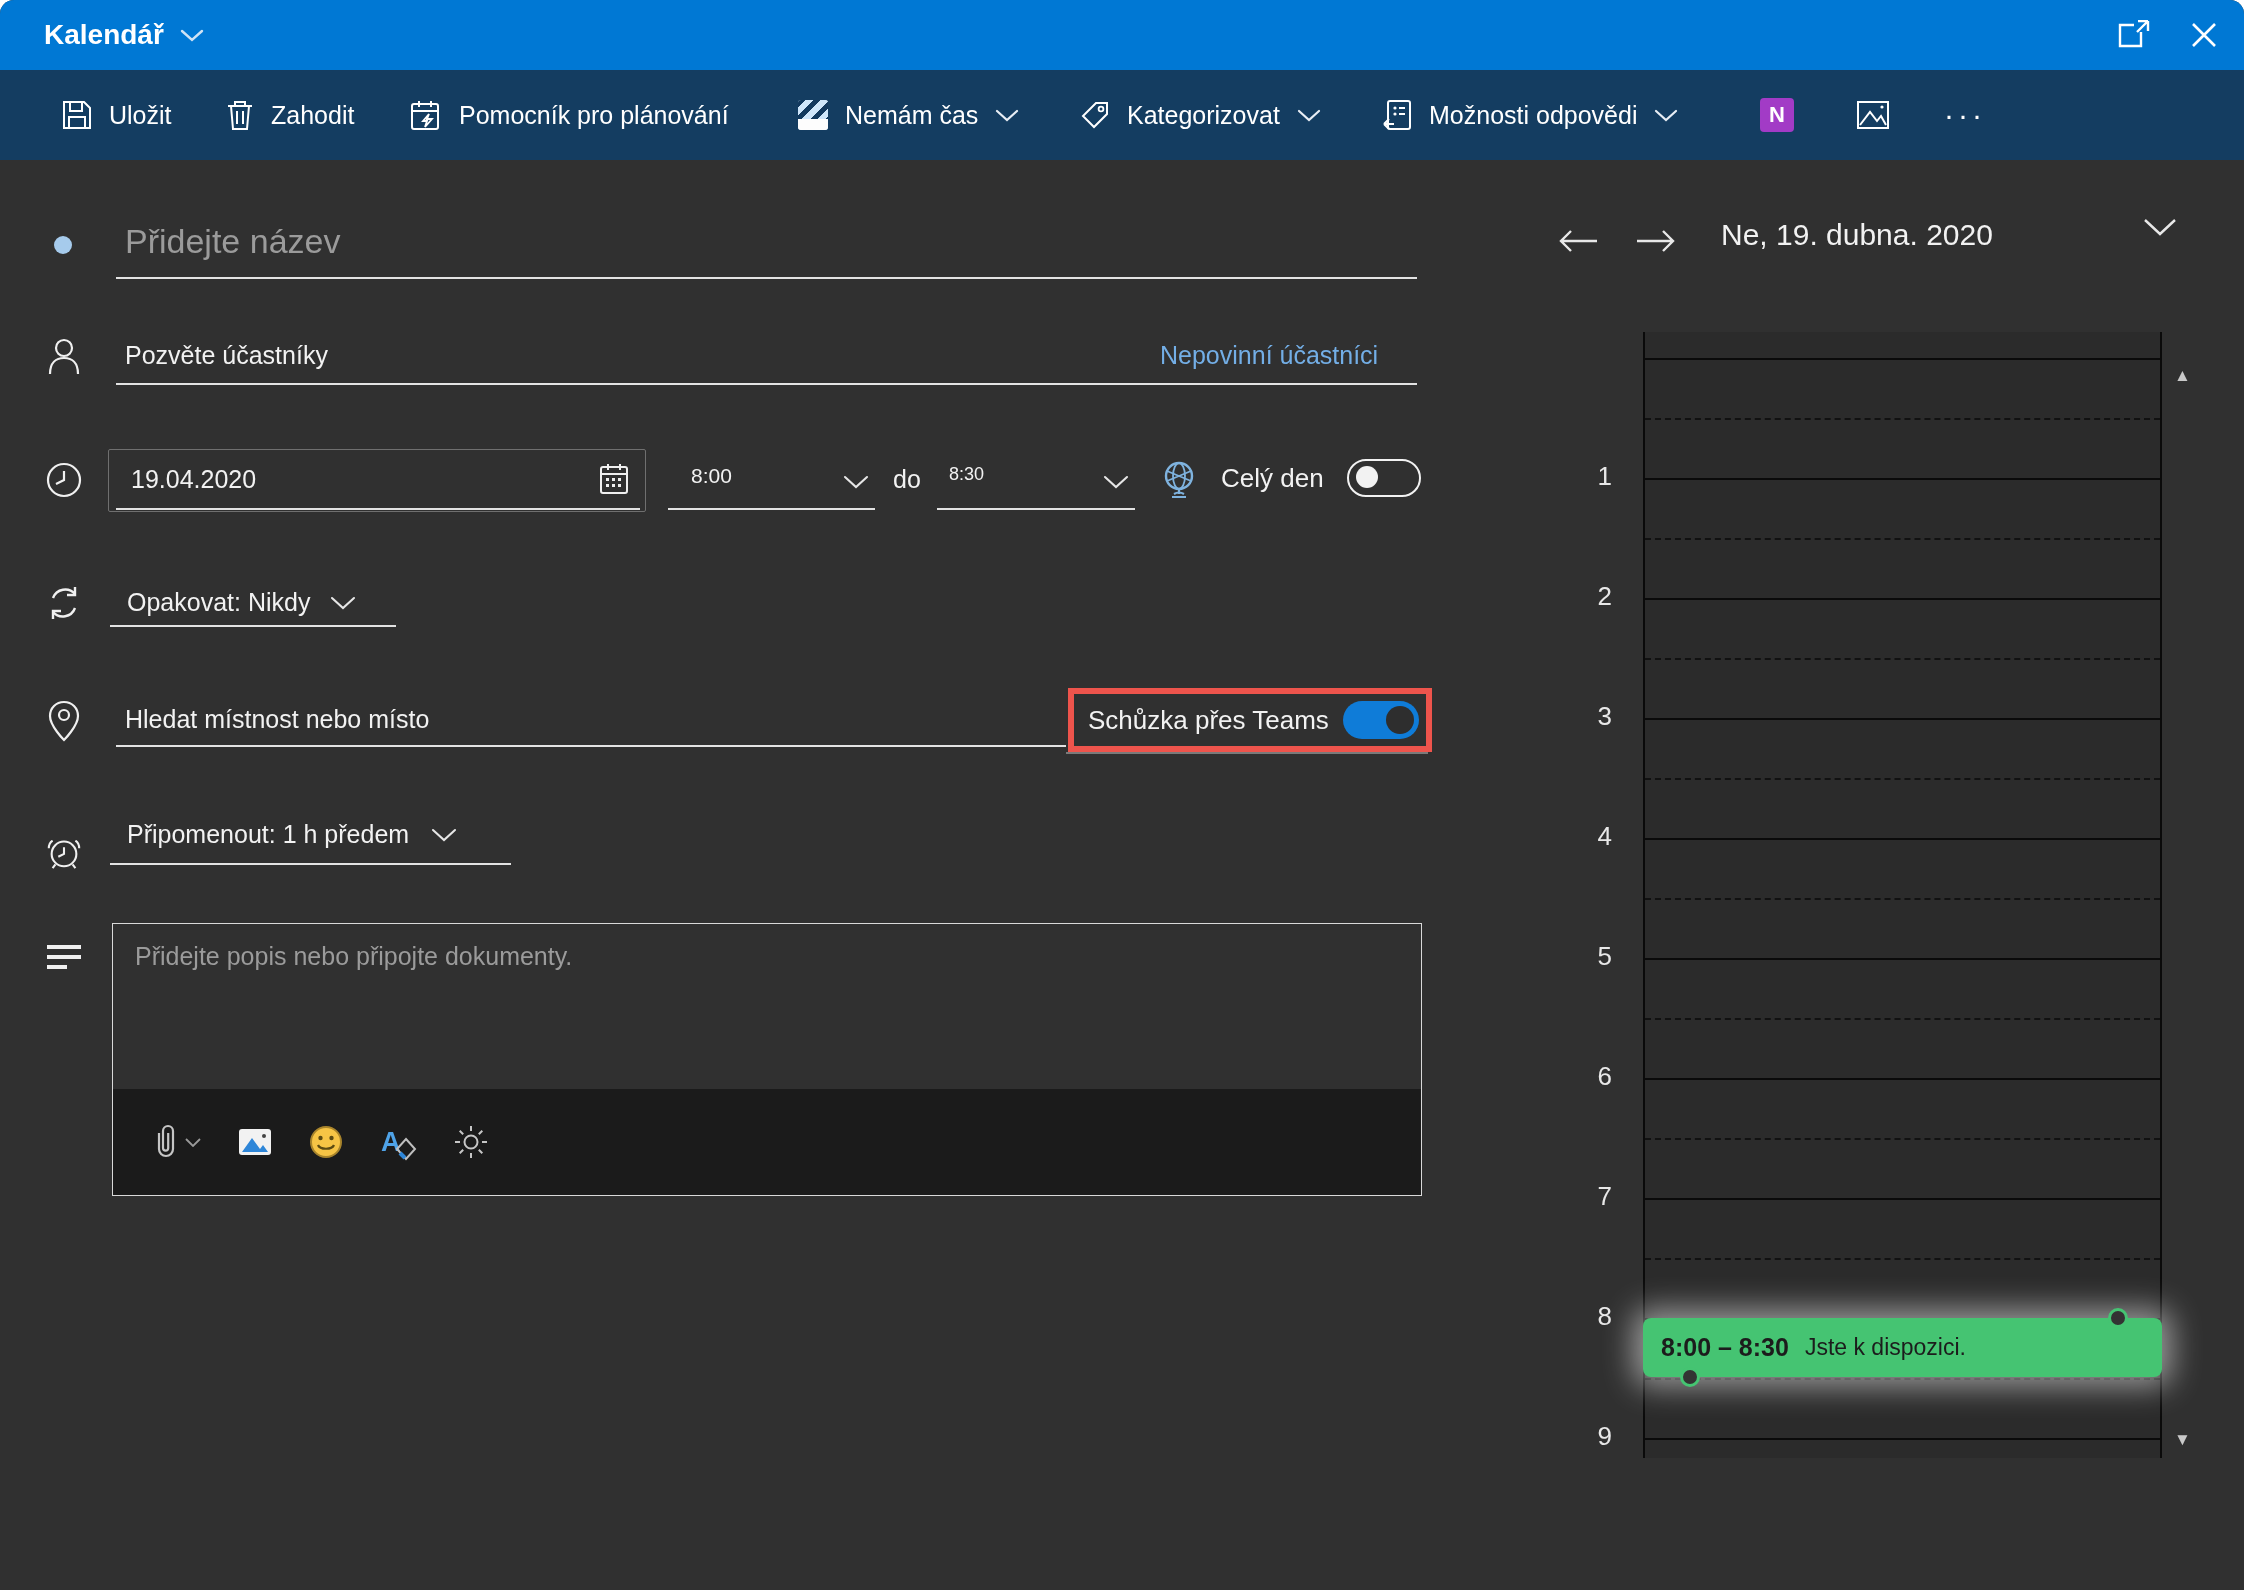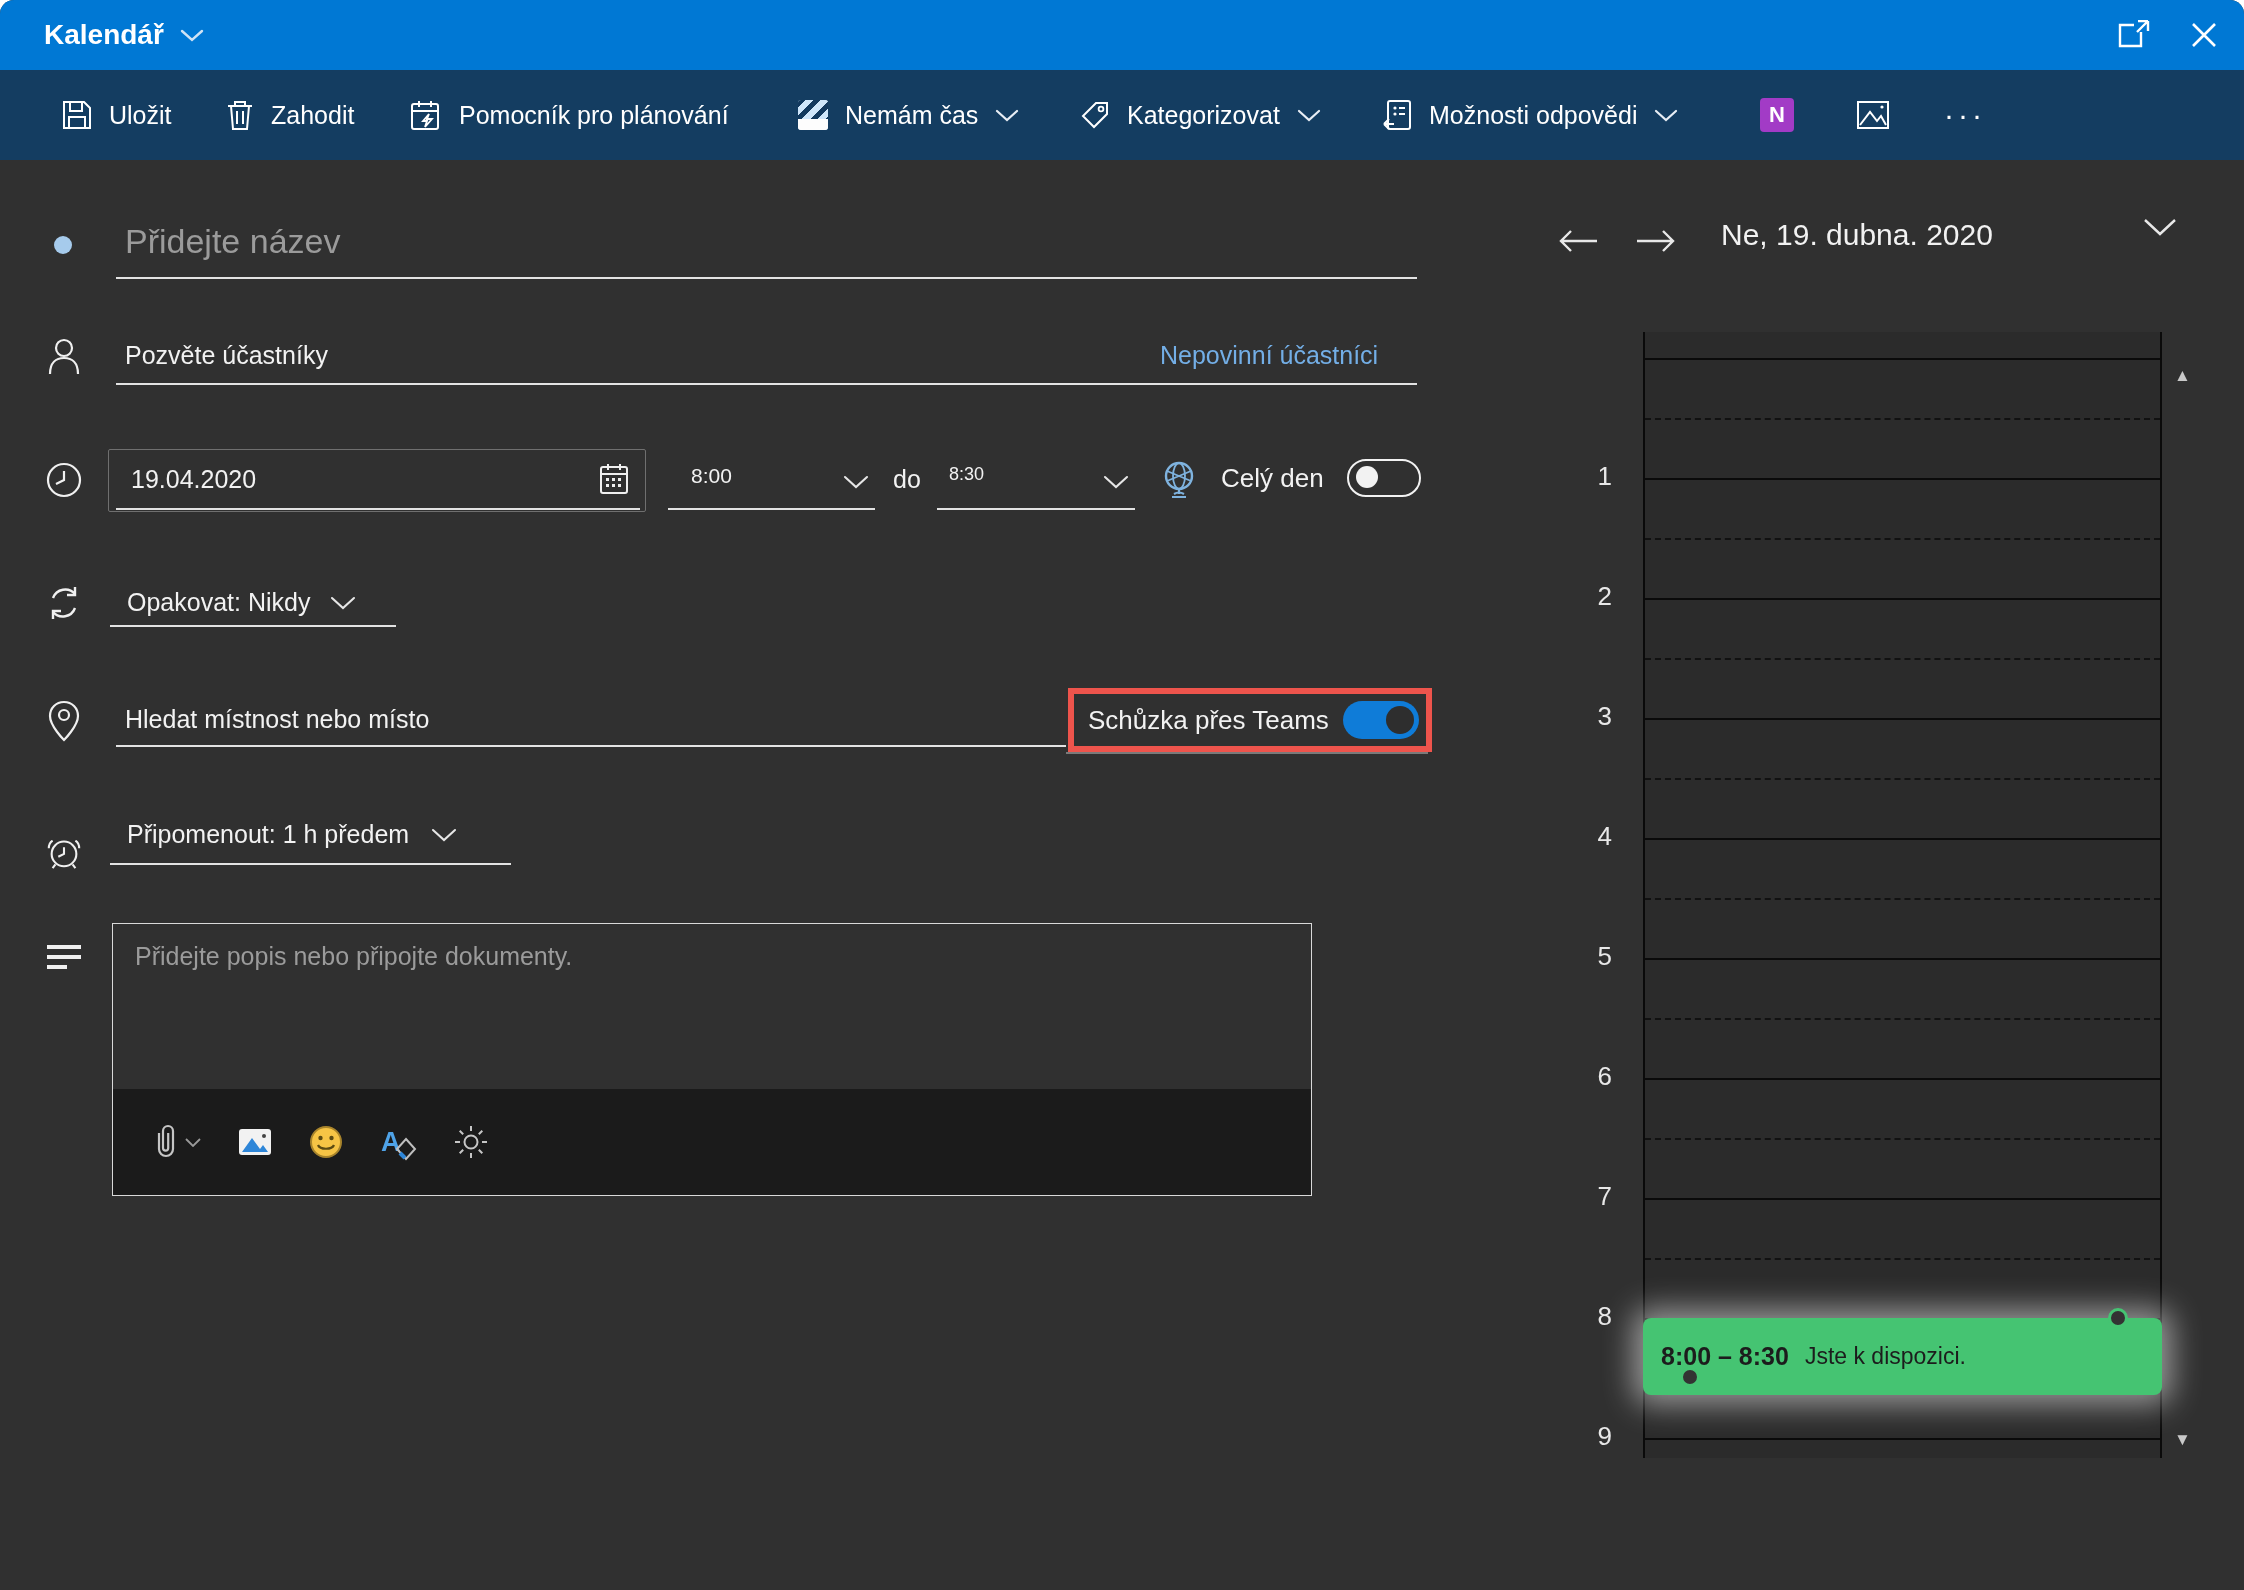--- a/index.html
+++ b/index.html
@@ -42,21 +42,21 @@
   .title-input{position:absolute;left:125px;top:222px;font-size:34px;}
   .link{color:#73AEE6;font-size:25px;cursor:pointer;}
   .field-outline{position:absolute;border:1px solid #6F6F6F;border-radius:2px;}
   .chev-md{width:26px;height:14px;stroke:#E6E6E6;stroke-width:2.1;fill:none;stroke-linecap:round;}
   .toggle-off{position:absolute;width:74px;height:38px;border:2.5px solid #F2F2F2;border-radius:21px;box-sizing:border-box;cursor:pointer;}
   .toggle-off .knob{position:absolute;left:7px;top:5px;width:22px;height:22px;border-radius:50%;background:#F2F2F2;}
   .toggle-on{position:absolute;width:76px;height:38px;background:#0F7CD8;border-radius:21px;cursor:pointer;}
   .toggle-on .knob{position:absolute;right:5px;top:5px;width:28px;height:28px;border-radius:50%;background:#2E2E2E;}
   .highlight-box{position:absolute;left:1068px;top:688px;width:364px;height:64px;border:6px solid #EE544C;box-sizing:border-box;
     display:flex;align-items:center;z-index:5;}
-  .desc-box{position:absolute;left:112px;top:923px;width:1200px;height:273px;border:1.5px solid #D9D9D9;box-sizing:border-box;padding-left:36px;}
+  .desc-box{position:absolute;left:112px;top:923px;width:1310px;height:273px;border:1.5px solid #D9D9D9;box-sizing:border-box;padding-left:36px;}
   .desc-strip{position:absolute;left:0;right:0;bottom:0;height:106px;background:#1B1B1B;display:flex;align-items:center;gap:38px;padding-left:42px;}
   .img-icon{width:32px;height:26px;background:#F2F2F2;border-radius:3px;position:relative;overflow:hidden;}
   .fontcolor{position:relative;color:#4FA3E8;font-size:27px;font-weight:bold;}
 
   
   .nav-header{position:absolute;top:218px;height:60px;display:flex;}
   .nav-arrow{width:46px;height:46px;display:flex;align-items:center;justify-content:center;cursor:pointer;}
   .day-grid{position:absolute;left:1643px;top:332px;width:519px;height:1126px;background:#2B2B2B;
     border-left:2px solid #0A0A0A;border-right:2px solid #0A0A0A;box-sizing:border-box;}
   .gridline{position:absolute;left:0;right:0;height:0;}
@@ -387,21 +387,21 @@
       <div class="hour-label" style="top: 598px;">2</div>
       <div class="hour-label" style="top: 718px;">3</div>
       <div class="hour-label" style="top: 838px;">4</div>
       <div class="hour-label" style="top: 958px;">5</div>
       <div class="hour-label" style="top: 1078px;">6</div>
       <div class="hour-label" style="top: 1198px;">7</div>
       <div class="hour-label" style="top: 1318px;">8</div>
       <div class="hour-label" style="top: 1438px;">9</div>
     </div>
 
-  <div class="cal-event" style="top: 1318px; height: 77px; background: rgb(69, 196, 114);">
+  <div class="cal-event" style="top: 1318px; height: 59px; background: rgb(69, 196, 114);">
     <span class="t">8:00 – 8:30</span>
     <span class="s">Jste k dispozici.</span>
   </div>
   <span class="handle" style="left:2108px;top:1308px"></span>
   <span class="handle" style="left:1680px;top:1367px"></span>
 
   <span class="scroll-arrow" style="top:366px">▲</span>
   <span class="scroll-arrow" style="top:1430px">▼</span>
 
 </div>

